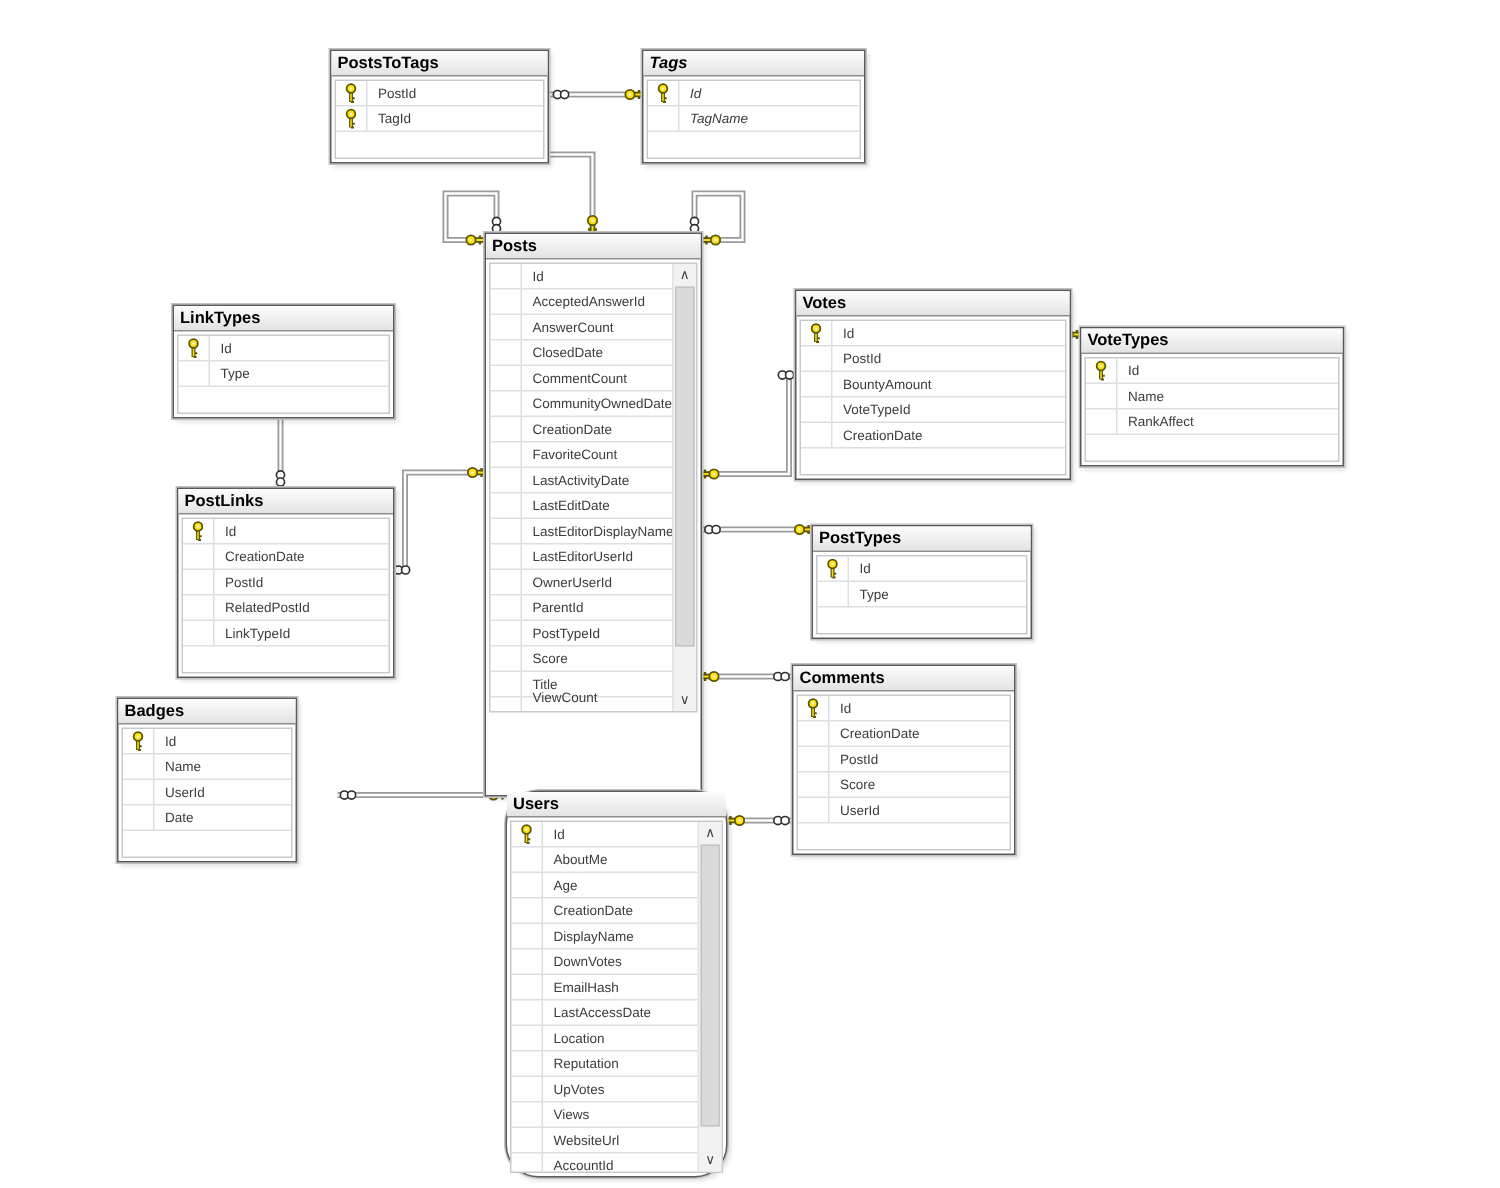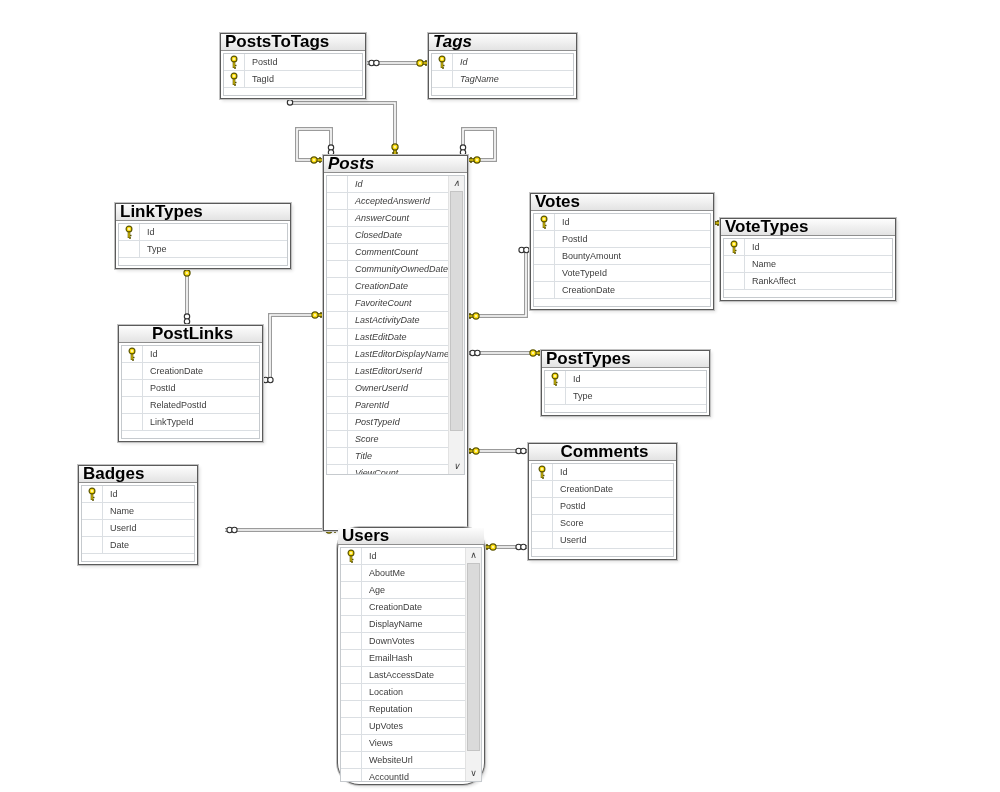--- a/index.html
+++ b/index.html
@@ -8,31 +8,31 @@
     background:#ffffff;
     font-family:"Liberation Sans", sans-serif;
   }
   #wires { position:absolute; left:0; top:0; z-index:1; }
   .tbl {
     position:absolute; z-index:2; background:#ffffff; box-sizing:border-box;
     border:1px solid #5a5a5a;
     box-shadow:0 0 0 1px #c2c2c2, 2px 2px 3px rgba(0,0,0,0.12);
   }
   .hd {
-    height:16px; line-height:16px; font-size:17px; font-weight:bold; color:#000;
+    height:16px; line-height:16px; font-size:11px; font-weight:bold; color:#000;
     padding-left:4px; background:linear-gradient(#fdfdfd,#e3e3e3);
     border-bottom:1px solid #8e8e8e; white-space:nowrap; overflow:hidden;
   }
   .bd {
     margin:2px; border:1px solid #c6cace; position:relative; overflow:hidden;
-    padding-bottom:7px; background:#ffffff;
+    padding-bottom:17px; background:#ffffff;
   }
   .bd.fixed { padding-bottom:0; }
   .rw { height:17px; box-sizing:border-box; border-bottom:1px solid #dbdfe3; display:flex; align-items:center; }
-  .rw.partial { border-bottom:none; align-items:flex-start; }
+  .rw.partial { border-bottom:none; align-items:flex-end; }
   .kc { width:20px; flex:none; align-self:stretch; border-right:1px solid #dbdfe3;
         display:flex; align-items:center; justify-content:center; }
   .fn { font-size:9px; color:#3c3c3c; padding-left:7px; white-space:nowrap; line-height:17px; }
   .sb { position:absolute; top:0; right:0; bottom:0; width:15px; background:#f2f2f2;
         border-left:1px solid #e2e2e2; z-index:3; }
   .sb-btn { position:absolute; left:0; right:0; height:15px; text-align:center;
             font-size:9px; color:#3f3f3f; line-height:15px; cursor:default; user-select:none; }
   .sb-btn.up { top:0; } .sb-btn.down { bottom:0; }
   .sb-thumb { position:absolute; left:1px; right:1px; background:#dadada; border:1px solid #c4c4c4; box-sizing:border-box; }
   .rows-pad { margin-right:15px; }
@@ -299,21 +299,21 @@
             </svg>
           </span>
           <span class="fn">Id</span>
         </div>
         <div class="rw">
           <span class="kc"></span>
           <span class="fn">TagName</span>
         </div>
       </div>
     </div>
-    <div class="tbl" style="left: 115px; top: 203px; width: 176px;">
+    <div class="tbl" style="left: 115px; top: 203px; width: 148px;">
       <div class="hd">LinkTypes</div>
       <div class="bd">
         <div class="rw">
           <span class="kc">
             <svg width="10" height="14">
               <line x1="5" y1="6" x2="5" y2="13" stroke="#5d5600" stroke-width="2.6"></line>
               <line x1="5" y1="10.5" x2="7.5" y2="10.5" stroke="#5d5600" stroke-width="1.4"></line>
               <line x1="5" y1="13" x2="7" y2="13" stroke="#5d5600" stroke-width="1.4"></line>
               <line x1="5" y1="6" x2="5" y2="12.5" stroke="#ffe013" stroke-width="1"></line>
               <circle cx="5" cy="4" r="2.9" fill="#ffe013" stroke="#5d5600" stroke-width="1.2"></circle>
@@ -321,21 +321,21 @@
             </svg>
           </span>
           <span class="fn">Id</span>
         </div>
         <div class="rw">
           <span class="kc"></span>
           <span class="fn">Type</span>
         </div>
       </div>
     </div>
-    <div class="tbl" style="left: 323px; top: 155px; width: 145px; height: 376px; font-style: italic;">
+    <div class="tbl" style="left: 323px; top: 155px; width: 145px; height: 376px;">
       <div class="hd">Posts</div>
       <div class="bd fixed" style="height: 298px;">
         <div class="rw rows-pad">
           <span class="kc"></span>
           <span class="fn">Id</span>
         </div>
         <div class="rw rows-pad">
           <span class="kc"></span>
           <span class="fn">AcceptedAnswerId</span>
         </div>
@@ -463,21 +463,21 @@
         <div class="rw">
           <span class="kc"></span>
           <span class="fn">Name</span>
         </div>
         <div class="rw">
           <span class="kc"></span>
           <span class="fn">RankAffect</span>
         </div>
       </div>
     </div>
-    <div class="tbl" style="left: 118px; top: 325px; width: 145px; text-align: center;">
+    <div class="tbl" style="left: 118px; top: 325px; width: 145px;">
       <div class="hd">PostLinks</div>
       <div class="bd">
         <div class="rw">
           <span class="kc">
             <svg width="10" height="14">
               <line x1="5" y1="6" x2="5" y2="13" stroke="#5d5600" stroke-width="2.6"></line>
               <line x1="5" y1="10.5" x2="7.5" y2="10.5" stroke="#5d5600" stroke-width="1.4"></line>
               <line x1="5" y1="13" x2="7" y2="13" stroke="#5d5600" stroke-width="1.4"></line>
               <line x1="5" y1="6" x2="5" y2="12.5" stroke="#ffe013" stroke-width="1"></line>
               <circle cx="5" cy="4" r="2.9" fill="#ffe013" stroke="#5d5600" stroke-width="1.2"></circle>
@@ -497,21 +497,21 @@
         <div class="rw">
           <span class="kc"></span>
           <span class="fn">RelatedPostId</span>
         </div>
         <div class="rw">
           <span class="kc"></span>
           <span class="fn">LinkTypeId</span>
         </div>
       </div>
     </div>
-    <div class="tbl" style="left: 541px; top: 350px; width: 169px;">
+    <div class="tbl" style="left: 541px; top: 350px; width: 147px;">
       <div class="hd">PostTypes</div>
       <div class="bd">
         <div class="rw">
           <span class="kc">
             <svg width="10" height="14">
               <line x1="5" y1="6" x2="5" y2="13" stroke="#5d5600" stroke-width="2.6"></line>
               <line x1="5" y1="10.5" x2="7.5" y2="10.5" stroke="#5d5600" stroke-width="1.4"></line>
               <line x1="5" y1="13" x2="7" y2="13" stroke="#5d5600" stroke-width="1.4"></line>
               <line x1="5" y1="6" x2="5" y2="12.5" stroke="#ffe013" stroke-width="1"></line>
               <circle cx="5" cy="4" r="2.9" fill="#ffe013" stroke="#5d5600" stroke-width="1.2"></circle>
@@ -549,21 +549,21 @@
         <div class="rw">
           <span class="kc"></span>
           <span class="fn">UserId</span>
         </div>
         <div class="rw">
           <span class="kc"></span>
           <span class="fn">Date</span>
         </div>
       </div>
     </div>
-    <div class="tbl" style="left: 528px; top: 443px; width: 149px; text-align: center;">
+    <div class="tbl" style="left: 528px; top: 443px; width: 149px;">
       <div class="hd">Comments</div>
       <div class="bd">
         <div class="rw">
           <span class="kc">
             <svg width="10" height="14">
               <line x1="5" y1="6" x2="5" y2="13" stroke="#5d5600" stroke-width="2.6"></line>
               <line x1="5" y1="10.5" x2="7.5" y2="10.5" stroke="#5d5600" stroke-width="1.4"></line>
               <line x1="5" y1="13" x2="7" y2="13" stroke="#5d5600" stroke-width="1.4"></line>
               <line x1="5" y1="6" x2="5" y2="12.5" stroke="#ffe013" stroke-width="1"></line>
               <circle cx="5" cy="4" r="2.9" fill="#ffe013" stroke="#5d5600" stroke-width="1.2"></circle>

